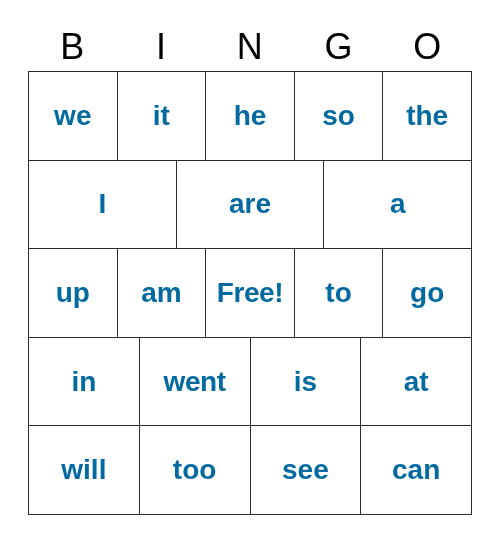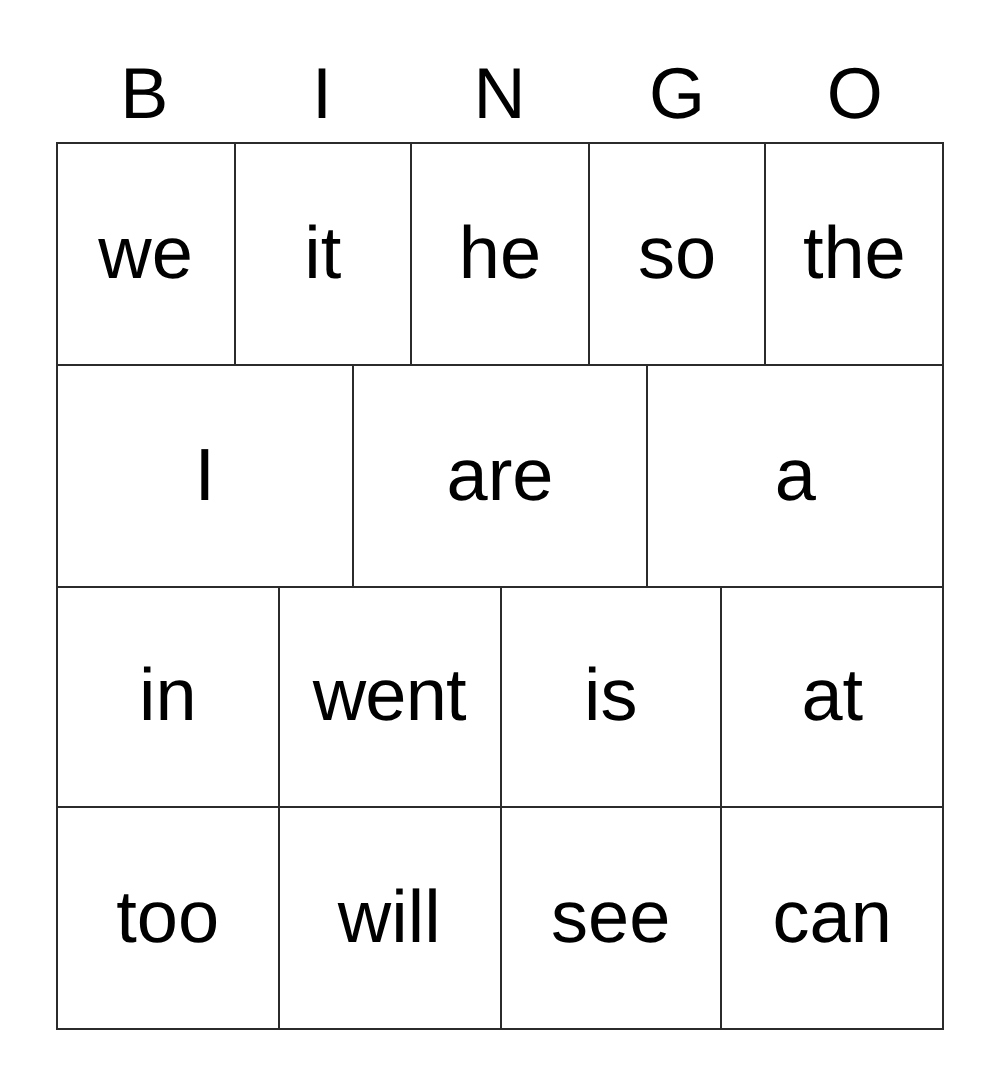--- a/index.html
+++ b/index.html
@@ -79,24 +79,24 @@
     border-right: 1.5px solid #2b2b2b;
     border-bottom: 1.5px solid #2b2b2b;
     display: flex;
     align-items: center;
     justify-content: center;
     background: #ffffff;
     overflow: hidden;
   }
 
   .cell-text {
-    font-size: 37px;
+    font-size: 28px;
     line-height: 32px;
-    font-weight: 400;
-    color: #000000;
+    font-weight: 700;
+    color: #0369a1;
     white-space: nowrap;
     text-align: center;
     user-select: none;
   }
 
   
   .grid-cell[data-fit="tight"] .cell-text {
     letter-spacing: -0.4px;
   }
 </style>
@@ -148,42 +148,59 @@
         <span class="cell-text">I</span>
       </div>
       <div class="grid-cell">
         <span class="cell-text">are</span>
       </div>
       <div class="grid-cell">
         <span class="cell-text">a</span>
       </div>
     </div>
 
+    <div class="grid-row">
+      <div class="grid-cell">
+        <span class="cell-text">up</span>
+      </div>
+      <div class="grid-cell">
+        <span class="cell-text">am</span>
+      </div>
+      <div class="grid-cell" data-fit="tight">
+        <span class="cell-text">Free!</span>
+      </div>
+      <div class="grid-cell">
+        <span class="cell-text">to</span>
+      </div>
+      <div class="grid-cell">
+        <span class="cell-text">go</span>
+      </div>
+    </div>
 
     <div class="grid-row">
       <div class="grid-cell">
         <span class="cell-text">in</span>
       </div>
       <div class="grid-cell" data-fit="tight">
         <span class="cell-text">went</span>
       </div>
       <div class="grid-cell">
         <span class="cell-text">is</span>
       </div>
       <div class="grid-cell">
         <span class="cell-text">at</span>
       </div>
     </div>
 
     <div class="grid-row">
       <div class="grid-cell">
+        <span class="cell-text">will</span>
+      </div>
+      <div class="grid-cell">
         <span class="cell-text">too</span>
-      </div>
-      <div class="grid-cell">
-        <span class="cell-text">will</span>
       </div>
       <div class="grid-cell">
         <span class="cell-text">see</span>
       </div>
       <div class="grid-cell">
         <span class="cell-text">can</span>
       </div>
     </div>
 
   </div>

